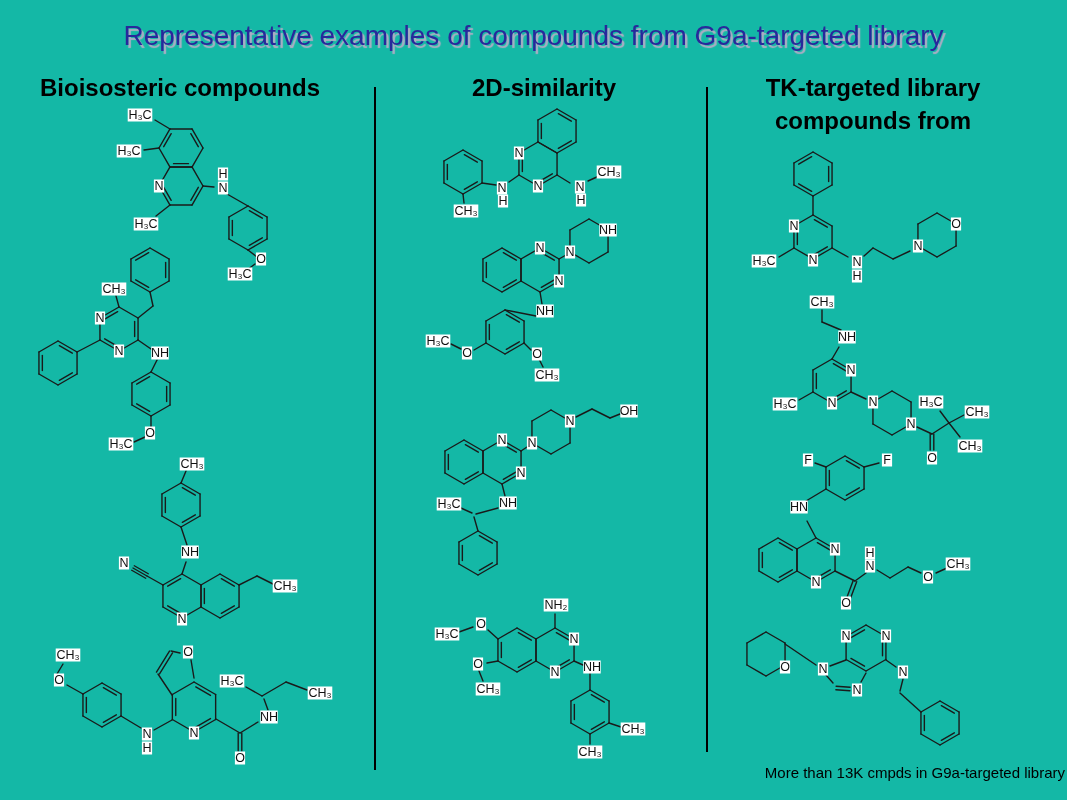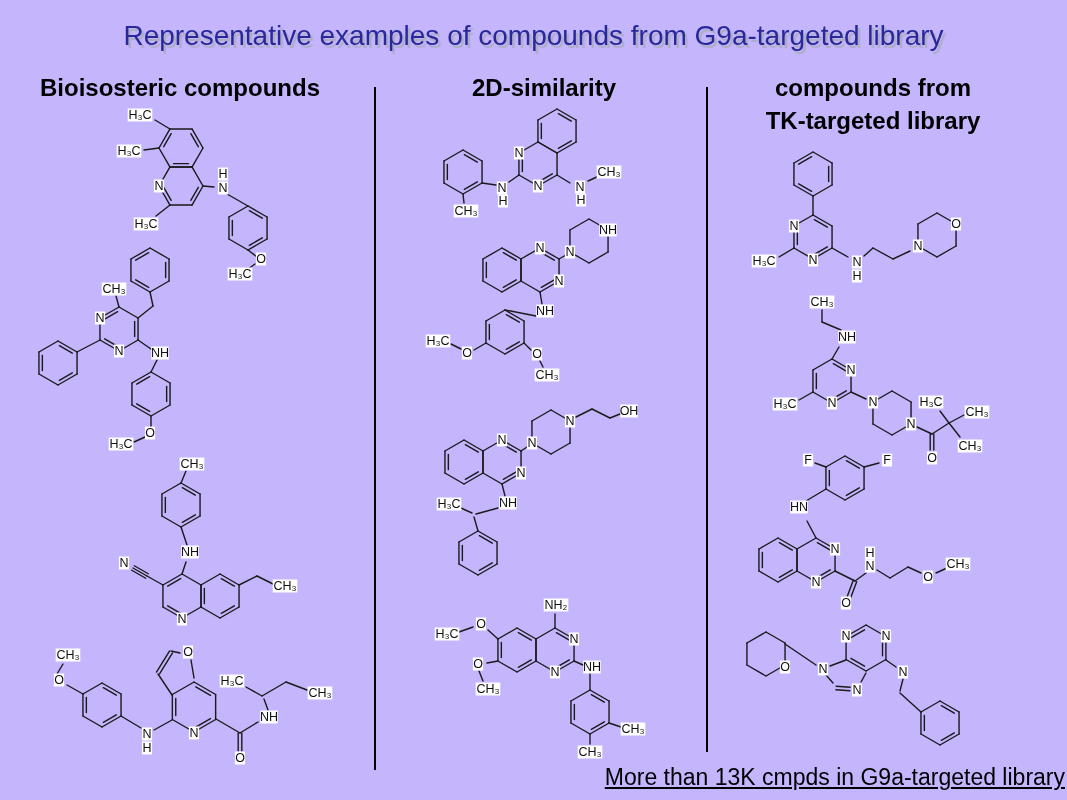--- a/index.html
+++ b/index.html
@@ -1,46 +1,46 @@
 <!DOCTYPE html>
 <html><head>
 <meta charset="utf-8">
 <style>
   html,body{margin:0;padding:0;background:#ffffff;}
-  .slide{position:relative;width:1067px;height:800px;background:#c4b5fd;overflow:hidden;
+  .slide{position:relative;width:1067px;height:800px;background:#14b8a6;overflow:hidden;
          font-family:"Liberation Sans",sans-serif;}
   .title{position:absolute;left:0;top:20px;width:1067px;text-align:center;
          font-size:28px;color:#28289B;text-shadow:2.5px 2.5px 1px #ADADC4;}
   .col-header{position:absolute;font-size:24px;font-weight:bold;color:#000;text-align:center;line-height:33px;}
   #h1{left:30px;top:71px;width:300px;}
   #h2{left:394px;top:71px;width:300px;}
   #h3{left:722px;top:71px;width:302px;}
   .divider{position:absolute;width:1.5px;background:#000;}
   #div1{left:374px;top:87px;height:683px;}
   #div2{left:706px;top:87px;height:665px;}
   #mol-canvas{position:absolute;left:0;top:0;}
   .footer{position:absolute;left:585px;top:764px;width:480px;text-align:right;
-          font-size:23px;color:#000;text-decoration:underline;}
+          font-size:15px;color:#000;}
   .al{font:12.5px "Liberation Sans",sans-serif;fill:#111;text-anchor:middle;dominant-baseline:central;}
 </style>
 </head>
 <body>
 
 <div class="slide">
   <div class="title">Representative examples of compounds from G9a-targeted library</div>
 
   <div class="col-header" id="h1">
     <div>Bioisosteric compounds</div>
   </div>
   <div class="col-header" id="h2">
     <div>2D-similarity</div>
   </div>
   <div class="col-header" id="h3">
+    <div>TK-targeted library</div>
     <div>compounds from</div>
-    <div>TK-targeted library</div>
   </div>
 
   <div class="divider" id="div1"></div>
   <div class="divider" id="div2"></div>
 
   <svg id="mol-canvas" width="1067" height="800" viewBox="0 0 1067 800">
       <g>
         <line x1="192" y1="166.94744111674234" x2="203" y2="186" stroke="#1a1a1a" stroke-width="1.4" stroke-linecap="round"></line>
         <line x1="203" y1="186" x2="192" y2="205.05255888325766" stroke="#1a1a1a" stroke-width="1.4" stroke-linecap="round"></line>
         <line x1="192" y1="205.05255888325766" x2="170" y2="205.05255888325766" stroke="#1a1a1a" stroke-width="1.4" stroke-linecap="round"></line>

